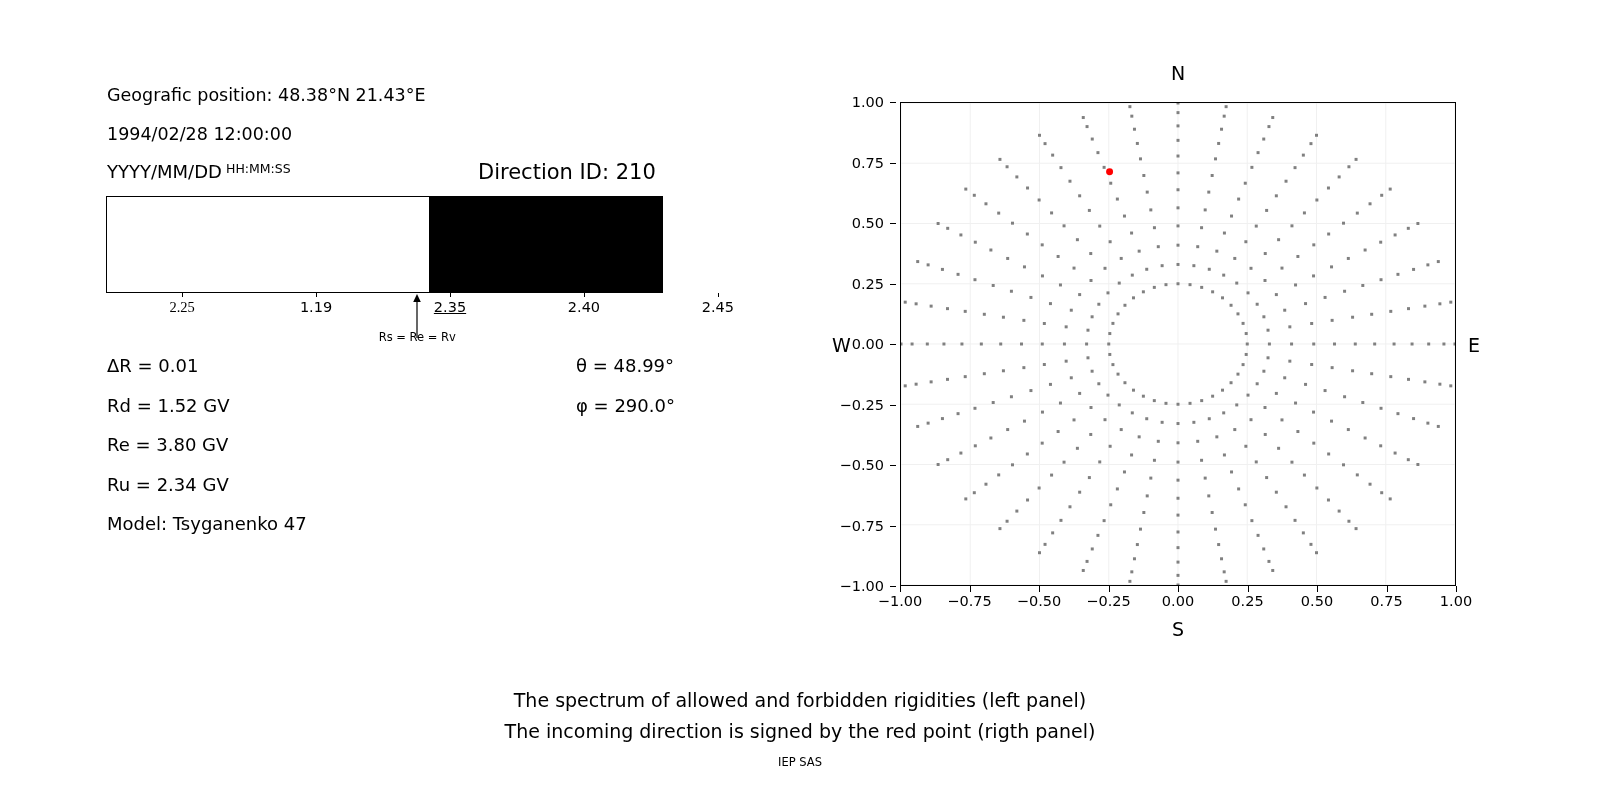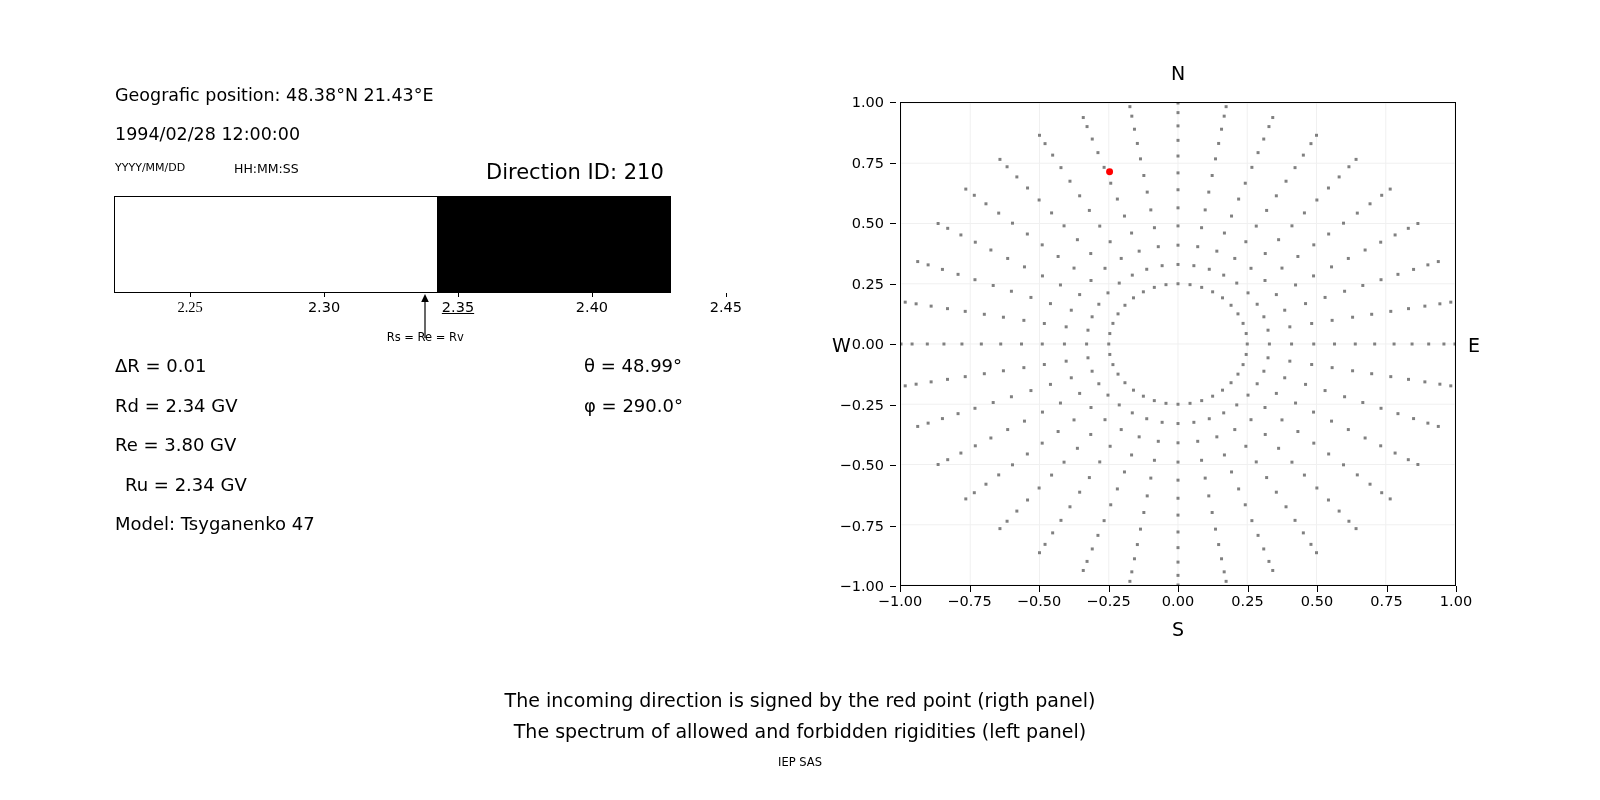--- a/index.html
+++ b/index.html
@@ -14,34 +14,34 @@
     position: relative;
     overflow: hidden;
     font-family: "DejaVu Sans", "Liberation Sans", sans-serif;
     color: #000000;
     -webkit-font-smoothing: antialiased;
   }
 
   
   #left-panel {
     position: absolute;
-    left: 16px; top: 0;
+    left: 8px; top: 0;
     width: 760px; height: 620px;
   }
   .info-line {
     position: absolute;
     font-size: 17.5px;
     white-space: nowrap;
     color: #000;
   }
   #geo-position { left: 99px; top: 85px; }
   #datetime     { left: 99px; top: 124px; }
   #fmt-date {
     position: absolute; left: 99px; top: 161px;
-    font-size: 11px; white-space: nowrap;
+    font-size: 18px; white-space: nowrap;
   }
   #fmt-time {
     position: absolute; left: 218px; top: 161px;
     font-size: 12.5px; white-space: nowrap;
   }
   #direction-id {
     position: absolute; left: 470px; top: 160px;
     font-size: 21px; white-space: nowrap;
   }
 
@@ -185,41 +185,41 @@
 
   <div id="spectrum-axes">
       <div class="spec-seg" style="left: 0px; width: 321.501px; background: rgb(255, 255, 255);"></div>
       <div class="spec-seg" style="left: 321.501px; width: 235.499px; background: rgb(0, 0, 0);"></div>
     </div>
 
   <div id="spectrum-ticks">
       <div class="spec-tick" style="left: 174.089px;"></div>
       <div class="spec-ticklabel" style="left: 174.089px; font-family: Liberation Serif, serif;">2.25</div>
       <div class="spec-tick" style="left: 308.047px;"></div>
-      <div class="spec-ticklabel" style="left: 308.047px;">2.30</div>
+      <div class="spec-ticklabel" style="left: 308.047px;">1.19</div>
       <div class="spec-tick" style="left: 442.006px;"></div>
       <div class="spec-ticklabel" style="left: 442.006px; text-decoration: underline;">2.35</div>
       <div class="spec-tick" style="left: 575.964px;"></div>
       <div class="spec-ticklabel" style="left: 575.964px;">2.40</div>
       <div class="spec-tick" style="left: 709.923px;"></div>
       <div class="spec-ticklabel" style="left: 709.923px;">2.45</div>
     </div>
 
   <svg id="rs-arrow" viewBox="0 0 14 44" width="14" height="44" style="left: 402.32px;">
     <line x1="7" y1="44" x2="7" y2="4" stroke="#000" stroke-width="1.2"></line>
     <polygon points="7,0 3.2,8 10.8,8" fill="#000"></polygon>
   </svg>
 
   <div id="rs-label" style="left: 409.32px;">Rs = Re = Rv</div>
 
   <div id="params-left">
       <div class="param param-left" style="top: 355px;">ΔR = 0.01</div>
-      <div class="param param-left" style="top: 394.5px;">Rd = 2.34 GV</div>
+      <div class="param param-left" style="top: 394.5px;">Rd = 1.52 GV</div>
       <div class="param param-left" style="top: 434px;">Re = 3.80 GV</div>
-      <div class="param param-left" style="top: 473.5px; margin-left: 10px;">Ru = 2.34 GV</div>
+      <div class="param param-left" style="top: 473.5px;">Ru = 2.34 GV</div>
       <div class="param param-left" style="top: 513px;">Model: Tsyganenko 47</div>
     </div>
   <div id="params-right">
       <div class="param param-right" style="top: 355px;">θ = 48.99°</div>
       <div class="param param-right" style="top: 394.5px;">φ = 290.0°</div>
     </div>
 
 </div>
 
 <div id="right-panel">
@@ -724,17 +724,17 @@
     </div>
 
   <div class="compass" id="compass-n">N</div>
   <div class="compass" id="compass-s">S</div>
   <div class="compass" id="compass-w">W</div>
   <div class="compass" id="compass-e">E</div>
 
 </div>
 
 <div id="caption">
+  <div class="caption-line">The spectrum of allowed and forbidden rigidities (left panel)</div>
   <div class="caption-line">The incoming direction is signed by the red point (rigth panel)</div>
-  <div class="caption-line">The spectrum of allowed and forbidden rigidities (left panel)</div>
 </div>
 
 <div id="footer">IEP SAS</div>
 
 </body></html>

